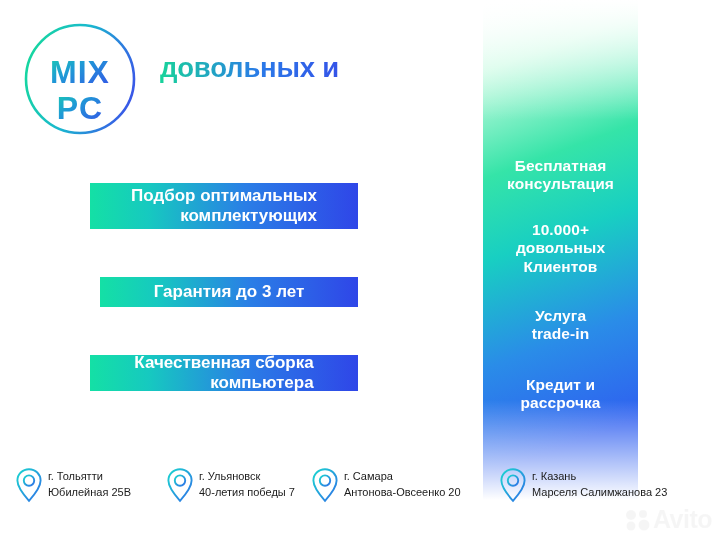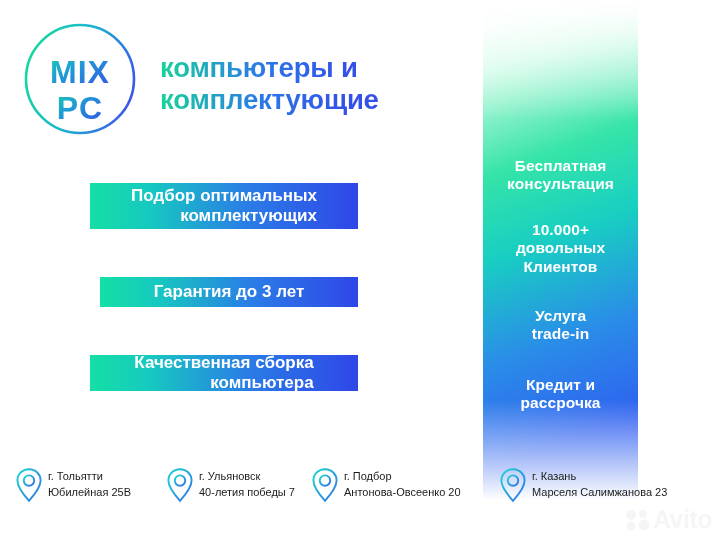--- a/index.html
+++ b/index.html
@@ -200,22 +200,21 @@
         <stop offset="40%" stop-color="#1f9ad6"></stop>
         <stop offset="100%" stop-color="#3550e8"></stop>
       </linearGradient>
     </defs>
     <circle cx="58" cy="58" r="54" fill="none" stroke="url(#ringGrad)" stroke-width="2.6"></circle>
     <text x="58" y="62" text-anchor="middle" font-family="Liberation Sans, sans-serif" font-size="32" font-weight="bold" letter-spacing="1" fill="url(#letterGrad)">MIX</text>
     <text x="58" y="98" text-anchor="middle" font-family="Liberation Sans, sans-serif" font-size="32" font-weight="bold" letter-spacing="1" fill="url(#letterGrad)">PC</text>
   </svg>
 
   <div id="logo-text-wrap">
-    <span class="logo-head-line">компьютеры и</span>
-    <span class="logo-head-line">комплектующие</span>
+    <span class="logo-head-line">довольных и</span>
   </div>
 
   <div class="banner" id="banner-0">
     <div>
       <span class="banner-line">Подбор оптимальных</span>
       <span class="banner-line">комплектующих</span>
     </div>
   </div>
   <div class="banner" id="banner-1">
     <div>
@@ -256,21 +255,21 @@
       <span class="loc-addr">40-летия победы 7</span>
     </div>
   </div>
 
   <div class="loc" id="loc-2">
     <svg class="loc-pin" viewBox="0 0 30 38">
       <path d="M15 3.2 C8.4 3.2 3.4 8.2 3.4 14.6 C3.4 21.5 12.1 31.6 15 34.8 C17.9 31.6 26.6 21.5 26.6 14.6 C26.6 8.2 21.6 3.2 15 3.2 Z" fill="none" stroke="url(#pinGrad0)" stroke-width="1.9"></path>
       <circle cx="15" cy="14.6" r="5.2" fill="none" stroke="url(#pinGrad0)" stroke-width="1.9"></circle>
     </svg>
     <div class="loc-texts">
-      <span class="loc-city">г. Подбор</span>
+      <span class="loc-city">г. Самара</span>
       <span class="loc-addr">Антонова-Овсеенко 20</span>
     </div>
   </div>
 
   <div class="loc" id="loc-3">
     <svg class="loc-pin" viewBox="0 0 30 38">
       <path d="M15 3.2 C8.4 3.2 3.4 8.2 3.4 14.6 C3.4 21.5 12.1 31.6 15 34.8 C17.9 31.6 26.6 21.5 26.6 14.6 C26.6 8.2 21.6 3.2 15 3.2 Z" fill="none" stroke="url(#pinGrad0)" stroke-width="1.9"></path>
       <circle cx="15" cy="14.6" r="5.2" fill="none" stroke="url(#pinGrad0)" stroke-width="1.9"></circle>
     </svg>
     <div class="loc-texts">

